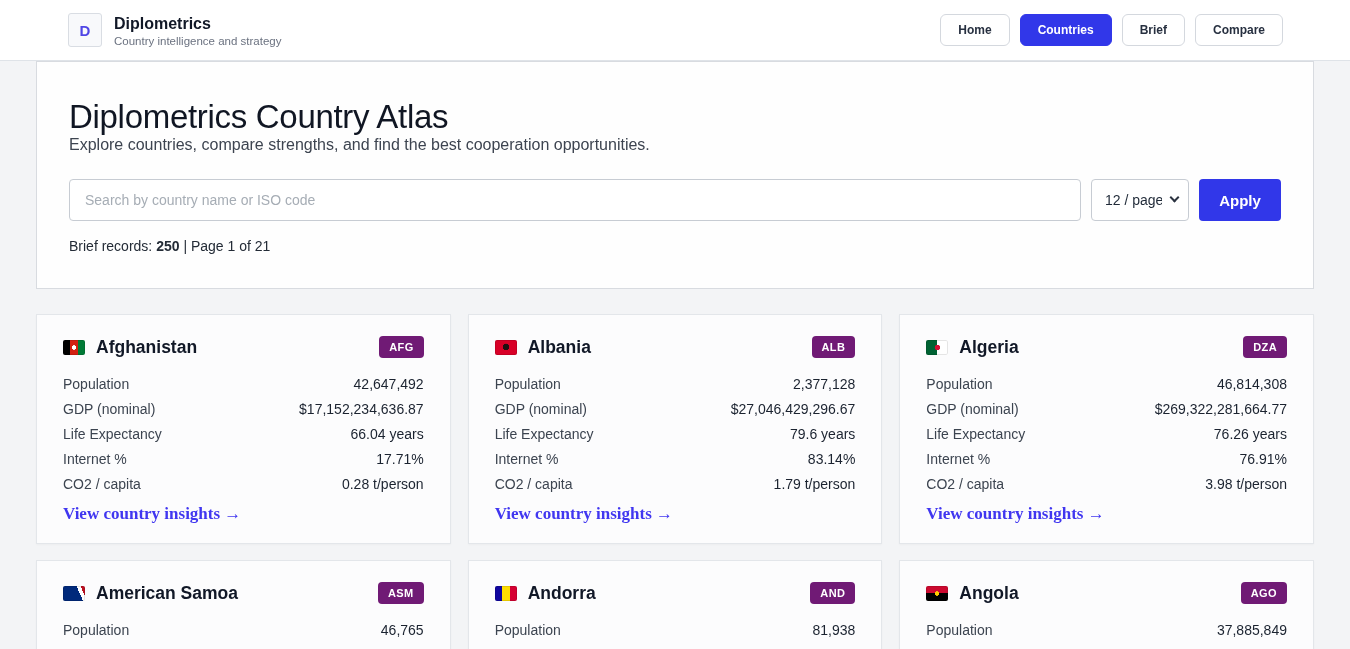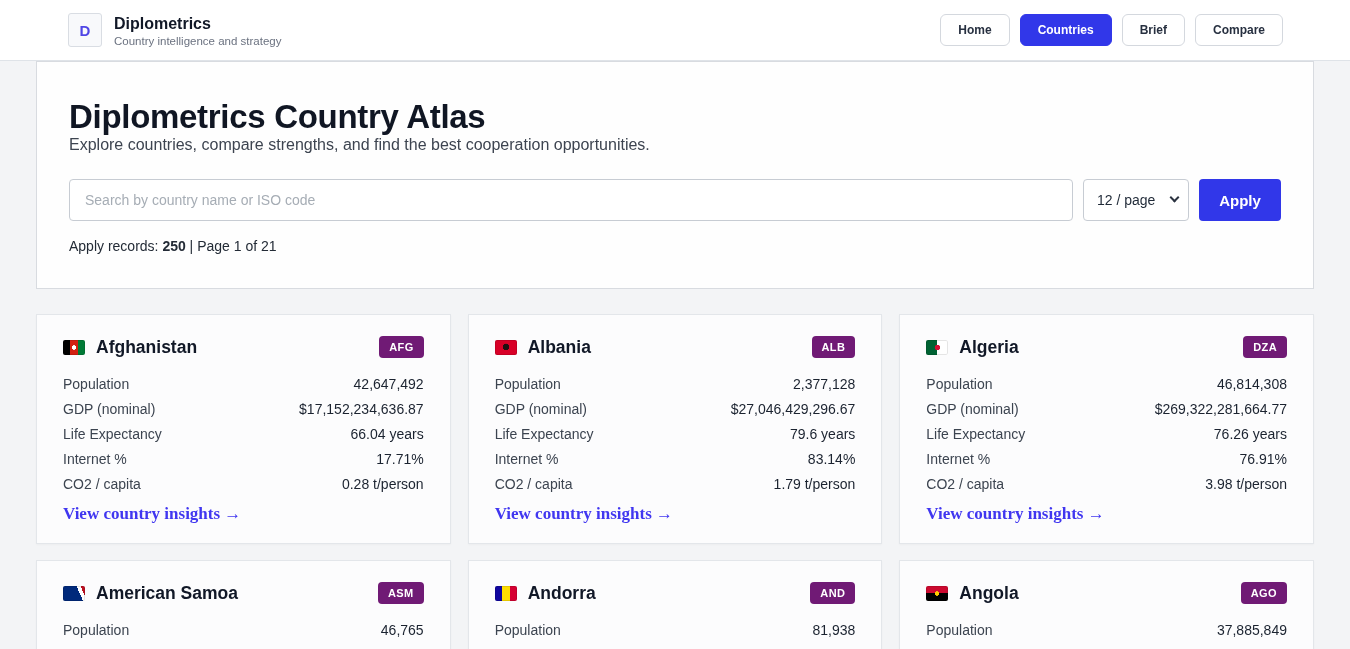--- a/index.html
+++ b/index.html
@@ -44,32 +44,32 @@
   }
   .nav-btn.active { background: #3137e9; border-color: #3137e9; color: #ffffff; }
 
   
   .page { padding: 0 36px; }
   .hero-panel {
     background: #fefefe;
     border: 1px solid #d8dbe0;
     padding: 36px 32px 34px;
   }
-  .hero-title { font-size: 33px; font-weight: 700; color: #101623; letter-spacing: -0.3px; }
+  .hero-title { font-size: 33px; font-weight: 400; color: #101623; letter-spacing: -0.3px; }
   .hero-subtitle { font-size: 16px; color: #3d4450; }
   .search-row { display: flex; gap: 10px; margin-top: 25px; height: 42px; }
   .search-input {
     flex: 1;
     border: 1px solid #c7ccd3; border-radius: 4px;
     padding: 0 15px; font-size: 14px; color: #111827;
     font-family: "Liberation Sans", sans-serif;
     background: #ffffff; outline: none;
   }
   .search-input::placeholder { color: #a6adb5; }
-  .select-wrap { position: relative; width: 106px; }
+  .select-wrap { position: relative; width: 98px; }
   .page-select {
     width: 100%; height: 100%;
     border: 1px solid #c7ccd3; border-radius: 4px;
     background: #ffffff;
     font-family: "Liberation Sans", sans-serif;
     font-size: 14px; color: #1f2937;
     padding: 0 26px 0 13px;
     appearance: none; -webkit-appearance: none;
     outline: none; cursor: pointer;
   }
@@ -170,21 +170,21 @@
       <div class="select-wrap">
         <select class="page-select">
           <option selected="">12 / page</option>
         </select>
         <span class="select-chevron"></span>
       </div>
       <button class="apply-btn">Apply</button>
     </div>
 
     <div class="meta-line">
-      <span>Apply records:</span>
+      <span>Brief records:</span>
       <b>250</b><span> | Page 1 of 21</span>
     </div>
   </section>
 
   <section class="grid">
 
     <article class="card">
       <div class="card-head">
         <div class="card-title-wrap">
           <span class="flag" style="background:radial-gradient(circle at 50% 50%, #ffffff 0 2px, rgba(0,0,0,0) 2.5px), linear-gradient(90deg, #000000 33.3%, #d32011 33.3% 66.6%, #007a36 66.6%)"></span>

